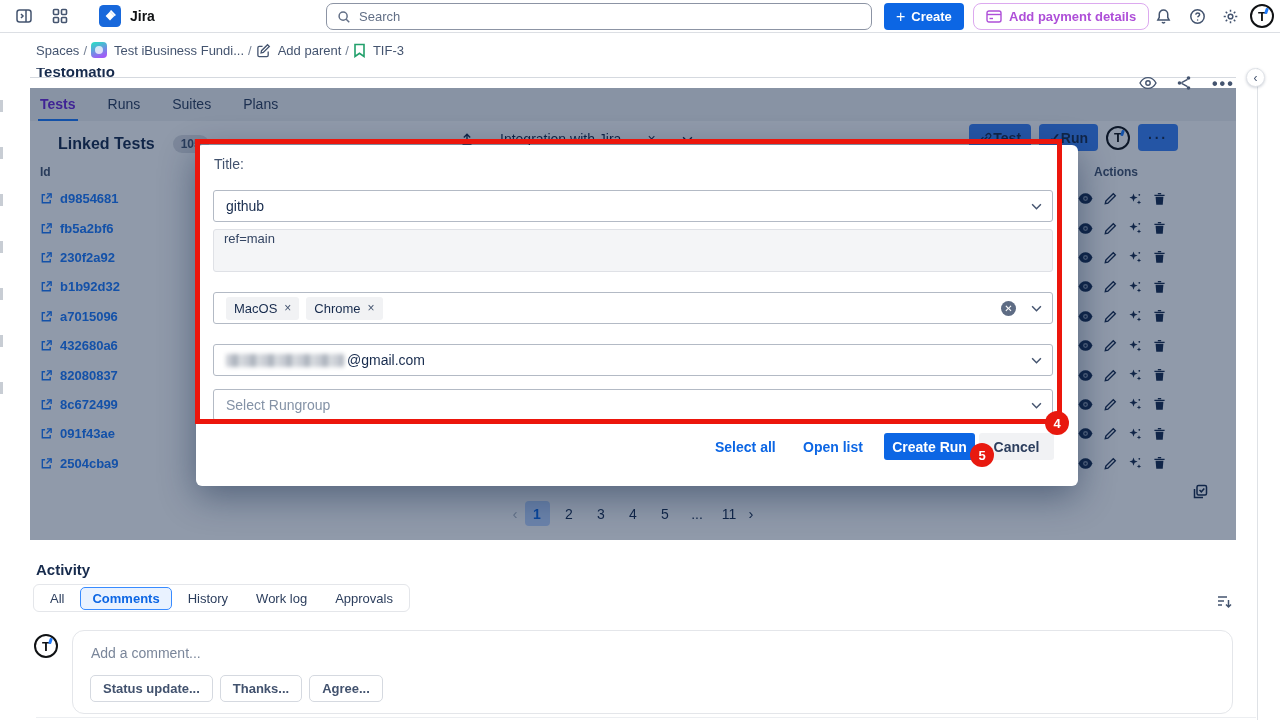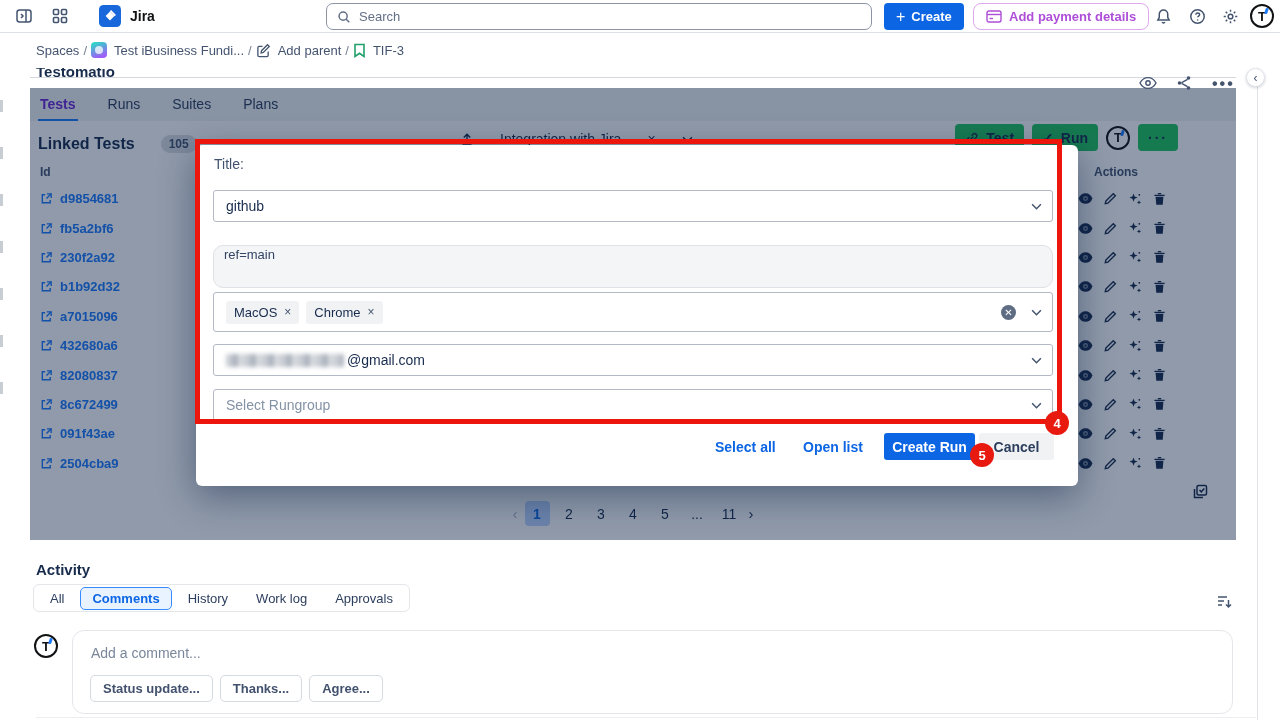--- a/index.html
+++ b/index.html
@@ -53,28 +53,28 @@
   .left-tick { position:absolute; left:0; width:3px; height:12px; background:#C8CDD4; }
 
   
   .panel { position:absolute; left:30px; top:88px; width:1206px; height:452px; background:#fff; z-index:7; }
   .panel-dim { position:absolute; inset:0; background:rgba(9,30,66,0.45); z-index:3; pointer-events:none; }
   .ptabbar { position:absolute; left:0; top:0; width:100%; height:33px; background:#F1F2F4;
     display:flex; align-items:stretch; gap:28px; padding:0 8px 0 8px; }
   .ptab { display:flex; align-items:center; font-size:14px; color:#2C3E5D; padding:0 2px;
     border-bottom:2px solid transparent; cursor:pointer; }
   .ptab.active { color:#6d28d9; border-bottom-color:#1D7AFC; font-weight:600; }
-  .linked { position:absolute; left:8px; top:47px; font-size:16px; font-weight:600; color:#172B4D;
-    display:flex; align-items:center; gap:26px; }
+  .linked { position:absolute; left:28px; top:47px; font-size:16px; font-weight:600; color:#172B4D;
+    display:flex; align-items:center; gap:18px; }
   .count-badge { background:#DCDFE4; color:#44546F; font-size:12px; font-weight:600; border-radius:10px;
     padding:2px 8px; }
   .colhead { position:absolute; top:77px; font-size:12px; font-weight:700; color:#44546F; }
   .hdr-actions { position:absolute; right:58px; top:36px; display:flex; gap:8px; align-items:center; }
-  .chip-btn { height:27px; padding:0 10px; background:#22c55e; border-radius:4px; display:flex;
-    align-items:center; gap:7px; font-size:14px; font-weight:600; color:#172B4D; cursor:pointer; }
+  .chip-btn { height:27px; padding:0 10px; background:#3b82f6; border-radius:4px; display:flex;
+    align-items:center; font-size:14px; font-weight:600; color:#172B4D; cursor:pointer; }
   .tlogo { width:24px; height:24px; font-size:13px; }
   .int-chip { position:absolute; left:430px; top:43px; display:flex; align-items:center; gap:26px;
     font-size:14px; color:#172B4D; }
   .rows { position:absolute; left:10px; top:96px; right:70px; display:flex; flex-direction:column; }
   .trow { height:29.4px; display:flex; align-items:center; justify-content:space-between; }
   .tid { display:flex; align-items:center; gap:7px; color:#1D7AFC; font-weight:700; font-size:13px;
     cursor:pointer; text-decoration:none; }
   .acts { display:flex; align-items:center; gap:11px; color:#172B4D; }
   .acts span { cursor:pointer; display:flex; }
   .multi-ic { position:absolute; right:27px; top:395px; color:#172B4D; }
@@ -89,22 +89,22 @@
   
   .modal { position:absolute; left:196px; top:145px; width:882px; height:341px; background:#fff;
     border-radius:6px; box-shadow:0 10px 36px rgba(9,30,66,.45); z-index:10; }
   .fld { position:absolute; left:17px; width:840px; border:1px solid #B3BAC5; border-radius:3px;
     background:#fff; display:flex; align-items:center; font-size:14px; color:#172B4D; padding:0 12px; }
   .fld .chev { position:absolute; right:10px; color:#44546F; }
   .mtitle-label { position:absolute; left:18px; top:11px; font-size:14px; color:#42526E; }
   .mtitle-input { position:absolute; left:52px; top:1px; width:806px; height:33px; border:1px solid #C1C7D0;
     border-radius:2px; font-size:14px; color:#172B4D; padding:0 12px;
     font-family:"Liberation Sans", sans-serif; }
-  .params { position:absolute; left:17px; top:100px; width:840px; height:43px; background:#F4F5F7;
-    border:1px solid #DFE1E6; border-radius:10px; font-size:13px; color:#344563; padding:1px 10px;
+  .params { position:absolute; left:17px; top:84px; width:840px; height:43px; background:#F4F5F7;
+    border:1px solid #DFE1E6; border-radius:3px; font-size:13px; color:#344563; padding:1px 10px;
     resize:none; font-family:"Liberation Sans", sans-serif; }
   .tagrow { gap:7px; }
   .tag { background:#F1F2F4; border-radius:3px; padding:4px 8px; font-size:13px; color:#172B4D;
     display:flex; align-items:center; gap:7px; }
   .tagx { color:#44546F; font-size:12px; cursor:pointer; }
   .clear-ic { position:absolute; right:36px; width:15px; height:15px; border-radius:50%; background:#5E6C84;
     color:#fff; font-size:10px; display:flex; align-items:center; justify-content:center; cursor:pointer; }
   .blurblock { display:inline-block; width:118px; height:13px; margin-right:3px; border-radius:2px;
     background:repeating-linear-gradient(90deg,#C9CDD4 0 6px,#AEB4BE 6px 12px,#D6D9DE 12px 18px);
     filter:blur(2px); }
@@ -733,21 +733,21 @@
     <span>github</span>
     <span class="chev">
       <svg width="11" height="7" viewBox="0 0 12 8" fill="none" stroke="#44546F" stroke-width="1.7">
           <path d="M1 1.5L6 6.5 11 1.5"></path>
         </svg>
     </span>
   </div>
 
   <textarea class="params" style="">ref=main</textarea>
 
-  <div class="fld tagrow" style="top:147px; height:40px;">
+  <div class="fld tagrow" style="top:147px; height:32px;">
     <span style="display:flex; gap:7px;">
 
     <span class="tag">
         <span>MacOS</span>
         <span class="tagx">×</span>
       </span>
         <span class="tag">
         <span>Chrome</span>
         <span class="tagx">×</span>
       </span>

